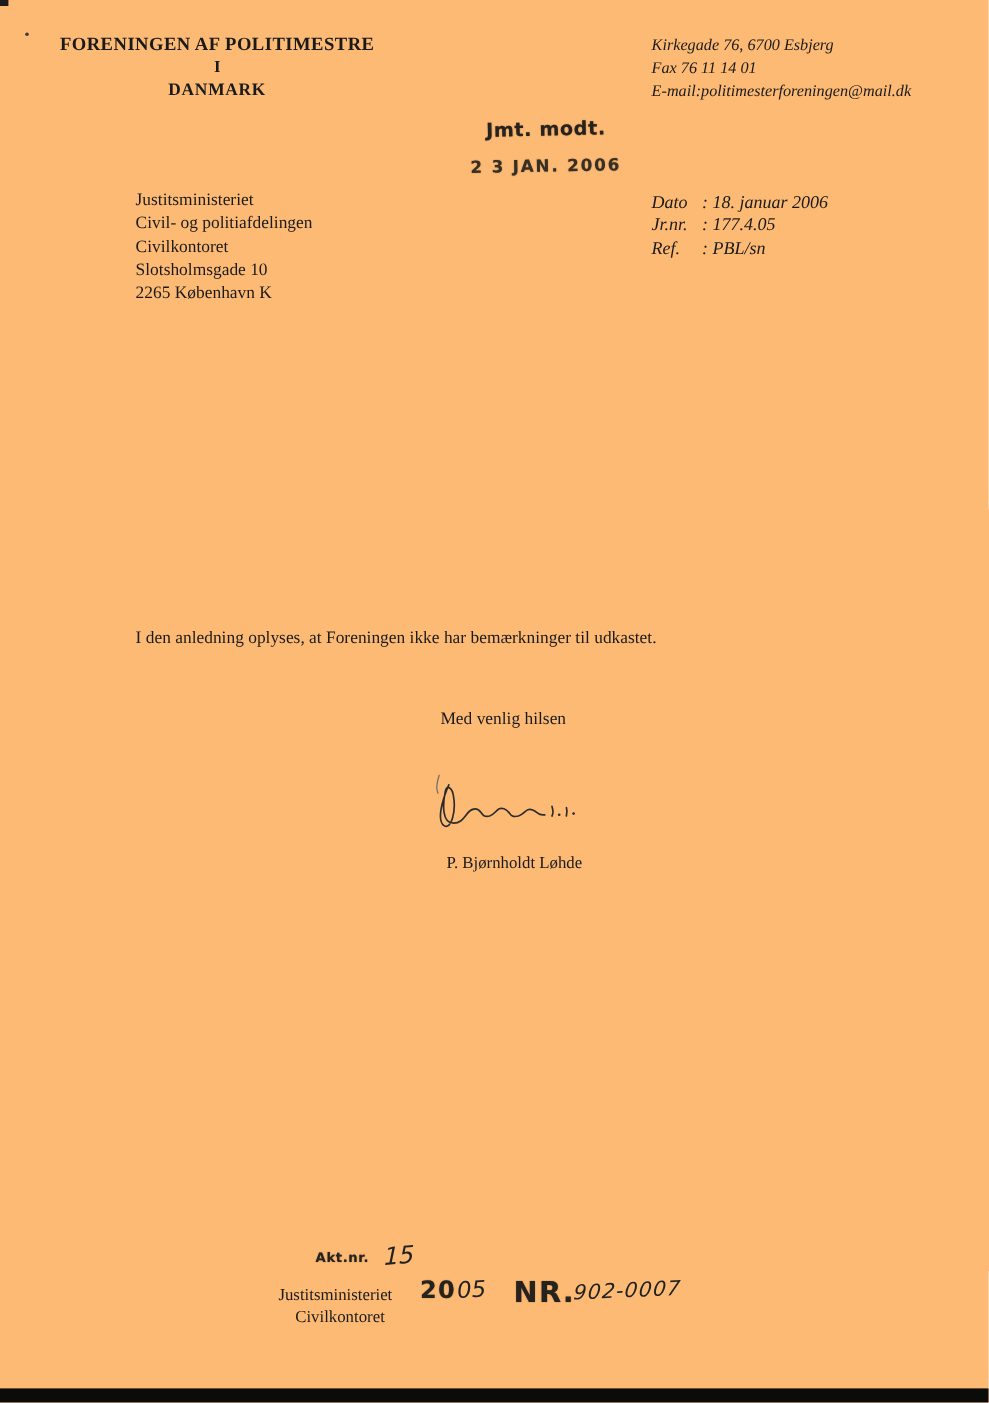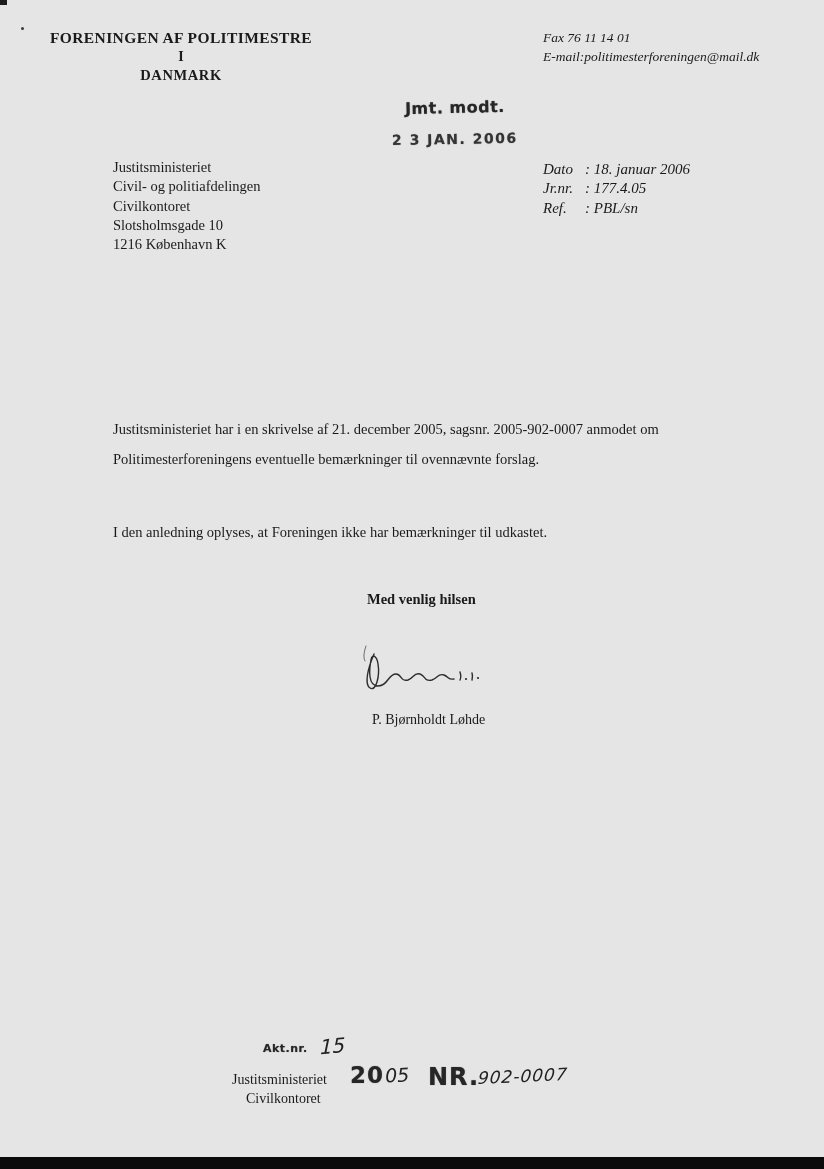--- a/index.html
+++ b/index.html
@@ -1,19 +1,19 @@
 <!DOCTYPE html>
 <html><head>
 <meta charset="utf-8">
 <style>
   html,body{margin:0;padding:0;background:#ffffff;}
   .page{
     position:relative;
     width:824px;height:1169px;
-    background:#e5e5e5;
+    background:#fdba74;
     font-family:"Liberation Serif", serif;
     color:#1a1a1a;
     overflow:hidden;
   }
   .abs{position:absolute;}
 
   
   .org-block{left:42px;top:28px;width:278px;text-align:center;font-weight:bold;}
   .org-line1{font-size:15.5px;letter-spacing:.4px;line-height:19px;}
   .org-line2{font-size:14px;line-height:19px;}
@@ -33,35 +33,35 @@
   
   .recipient-block{left:113px;top:158px;font-size:14.5px;line-height:19.3px;}
   .meta-block{left:543px;top:160px;font-style:italic;font-size:15px;line-height:19.3px;}
   .meta-label{display:inline-block;width:42px;}
 
   
   .subject{left:113px;top:328px;width:655px;font-weight:bold;font-size:14.4px;line-height:28px;}
   .para{left:113px;width:652px;font-size:14.5px;line-height:30px;}
   .para-1{top:414px;}
   .para-2{top:499px;margin-top:18px;}
-  .closing{left:367px;top:591px;font-size:14.5px;font-weight:bold;}
+  .closing{left:367px;top:591px;font-size:14.5px;}
   .signer-name{left:372px;top:712px;font-size:14px;}
   .signature-wrap{left:344px;top:640px;width:165px;height:62px;}
 
   
   .hand{
     font-family:"DejaVu Sans", sans-serif;
     font-style:italic;color:#222;
   }
   .akt-label{left:263px;top:1042px;font-size:11px;letter-spacing:.5px;}
   .akt-value{left:320px;top:1034px;font-size:20px;transform:rotate(-5deg) skewX(-6deg);}
   .filing-ministry{left:232px;top:1072px;font-size:14px;}
   .filing-office{left:246px;top:1091px;font-size:14px;}
   .year-row{left:350px;top:1063px;display:flex;align-items:flex-start;}
-  .year-stamped{font-size:23px;letter-spacing:1px;line-height:24px;}
+  .year-stamped{font-size:20px;letter-spacing:1px;line-height:24px;}
   .year-written{font-size:19px;margin-left:1px;transform:rotate(-3deg);line-height:24px;}
   .nr-label{left:428px;top:1063px;font-size:24px;letter-spacing:1px;}
   .nr-value{left:478px;top:1066px;font-size:17px;letter-spacing:1px;transform:rotate(-2.5deg) skewX(-8deg);}
 
   
   .artifact-bottom-bar{left:0;top:1157px;width:824px;height:12px;background:#0b0b0b;}
   .artifact-corner{left:0;top:0;width:7px;height:5px;background:#1c1c1c;}
   .artifact-dot{left:21px;top:27px;width:3px;height:3px;border-radius:50%;background:#3a3a3a;}
 
   .sig-svg path{fill:none;stroke:#2c2c2c;stroke-width:1.4;stroke-linecap:round;}
@@ -76,49 +76,49 @@
   <div class="abs artifact-corner"></div>
   <div class="abs artifact-dot"></div>
 
   <div class="abs org-block">
     <div class="org-line1">FORENINGEN AF POLITIMESTRE</div>
     <div class="org-line2">I</div>
     <div class="org-line3">DANMARK</div>
   </div>
 
   <div class="abs contact-block">
+    <div>Kirkegade 76, 6700 Esbjerg</div>
     <div>Fax 76 11 14 01</div>
     <div>E-mail:politimesterforeningen@mail.dk</div>
   </div>
 
   <div class="abs stamp received-stamp-1">Jmt. modt.</div>
   <div class="abs stamp received-stamp-2">2 3 JAN. 2006</div>
 
   <div class="abs recipient-block">
     <div>Justitsministeriet</div>
     <div>Civil- og politiafdelingen</div>
     <div>Civilkontoret</div>
     <div>Slotsholmsgade 10</div>
-    <div>1216 København K</div>
+    <div>2265 København K</div>
   </div>
 
   <div class="abs meta-block">
     <div>
       <span class="meta-label">Dato</span><span>: 18. januar 2006</span>
     </div>
     <div>
       <span class="meta-label">Jr.nr.</span><span>: 177.4.05</span>
     </div>
     <div>
       <span class="meta-label">Ref.</span><span>: PBL/sn</span>
     </div>
   </div>
 
 
-  <div class="abs para para-1">Justitsministeriet har i en skrivelse af 21. december 2005, sagsnr. 2005-902-0007 anmodet om Politimesterforeningens eventuelle bemærkninger til ovennævnte forslag.</div>
   <div class="abs para para-2">I den anledning oplyses, at Foreningen ikke har bemærkninger til udkastet.</div>
 
   <div class="abs closing">Med venlig hilsen</div>
 
   <div class="abs signature-wrap">
     <svg class="sig-svg" width="165" height="62" viewBox="0 0 165 62">
       <path class="faint" d="M22 6 C20 12, 19 17, 21 21"></path>
       <path d="M30 14 C24 28, 20 44, 26 48 C32 52, 36 36, 34 24 C33 16, 28 13, 27 20 C25 30, 24 46, 34 46 C44 46, 44 34, 52 34 C58 34, 56 42, 64 40 C70 38, 70 32, 76 34 C82 36, 80 42, 88 40 C94 38, 94 33, 100 35 C105 37, 104 40, 110 39"></path>
       <path d="M116 32 C117 35, 117 38, 116 40"></path>
       <circle class="dot" cx="122" cy="39" r="1.1"></circle>

